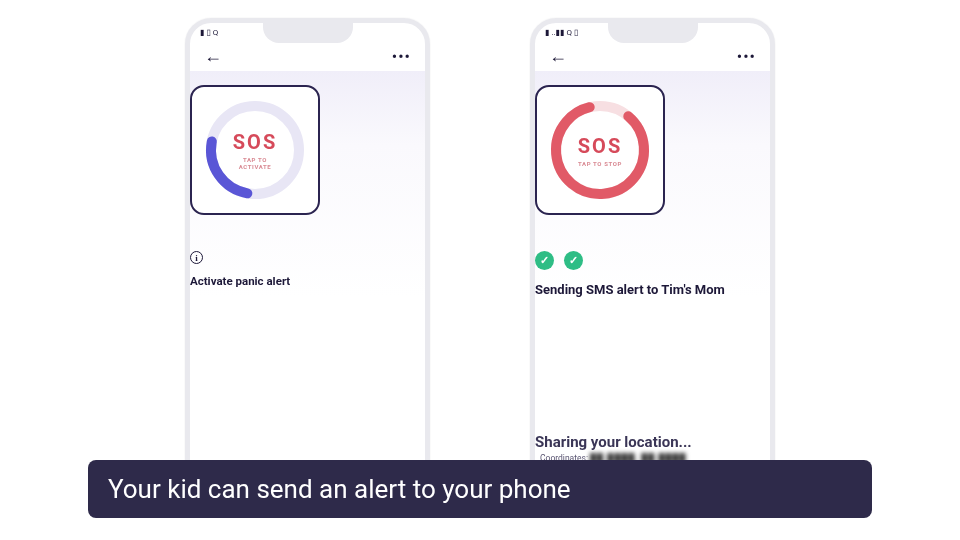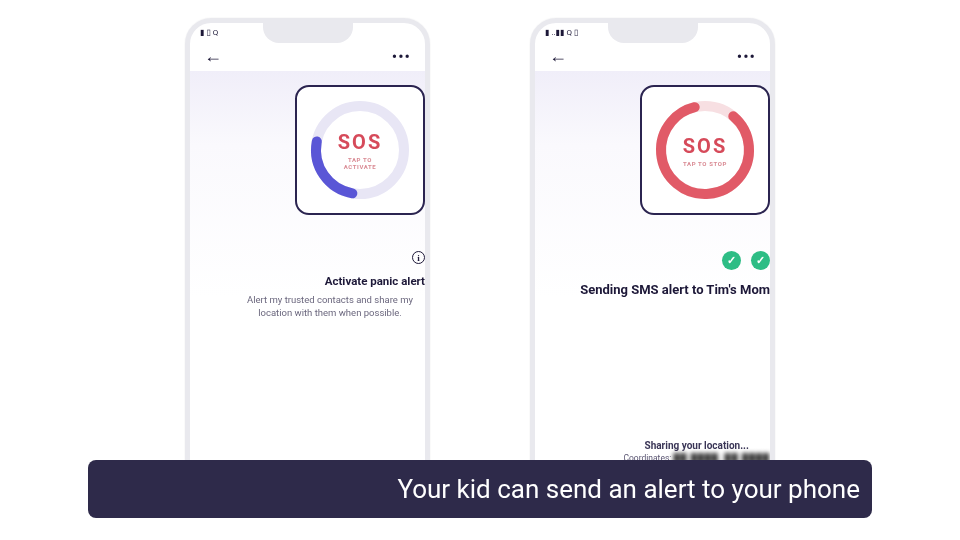--- a/index.html
+++ b/index.html
@@ -70,21 +70,21 @@
     font-size: 16px;
     color: #1d1838;
     letter-spacing: 1px;
     cursor: pointer;
   }
   .screen-body {
     height: calc(100% - 48px);
     background: linear-gradient(180deg, #f0eef9 0%, #faf9fd 18%, #ffffff 55%);
     display: flex;
     flex-direction: column;
-    align-items: flex-end;
+    align-items: flex-start;
     padding-top: 14px;
   }
   .sos-card {
     width: 130px;
     height: 130px;
     background: #fff;
     border: 2px solid #2b2450;
     border-radius: 14px;
     display: flex;
     align-items: center;
@@ -161,33 +161,33 @@
   }
   .loc-block {
     margin-top: auto;
     padding-bottom: 6px;
     text-align: center;
     font-size: 9px;
     color: #3a3556;
     line-height: 1.4;
     filter: blur(0.3px);
   }
-  .loc-title { font-weight: 700; font-size: 10px; }
+  .loc-title { font-weight: 700; font-size: 15px; }
   .loc-line { font-size: 8.5px; color: #5a5572; }
   .blurred { filter: blur(2px); letter-spacing: 1px; color: #333; display: inline-block; }
   .caption-bar {
     position: absolute;
     left: 88px;
     right: 88px;
     bottom: 22px;
     background: #2e2a4a;
     border-radius: 8px;
     color: #fff;
-    text-align: right;
-    padding: 14px 12px;
+    text-align: left;
+    padding: 14px 20px;
     font-size: 26px;
     font-weight: 400;
     z-index: 20;
   }
 </style>
 </head>
 <body>
 
 <div class="stage">
 
@@ -209,21 +209,20 @@
             <circle cx="53" cy="53" r="44" fill="none" stroke-width="10" stroke-linecap="round" stroke-dasharray="90 276" stroke-dashoffset="20" transform="rotate(100 53 53)" stroke="#5a56d6"></circle>
           </svg>
           <div class="sos-center">
             <div class="sos-label">SOS</div>
             <div class="sos-sub">TAP TO ACTIVATE</div>
           </div>
         </div>
       </div>
       <div class="info-icon">i</div>
       <div class="heading">Activate panic alert</div>
-      <div class="desc">Alert my trusted contacts and share my location with them when possible.</div>
     </div>
   </div>
 
   <div class="phone">
     <div class="notch"></div>
     <div class="statusbar">
       <span>▮ ..▮▮ Q ▯</span>
       <span class="sp"></span>
     </div>
     <div class="appbar">

